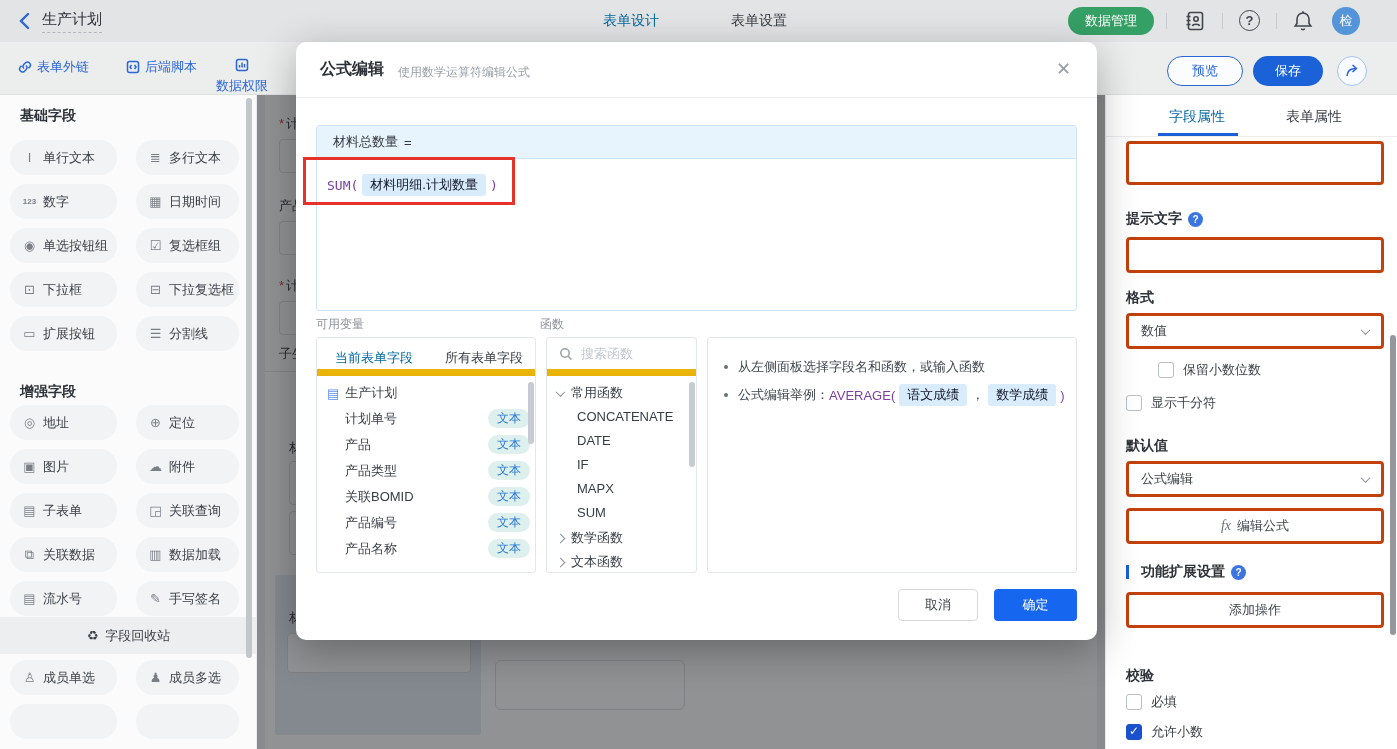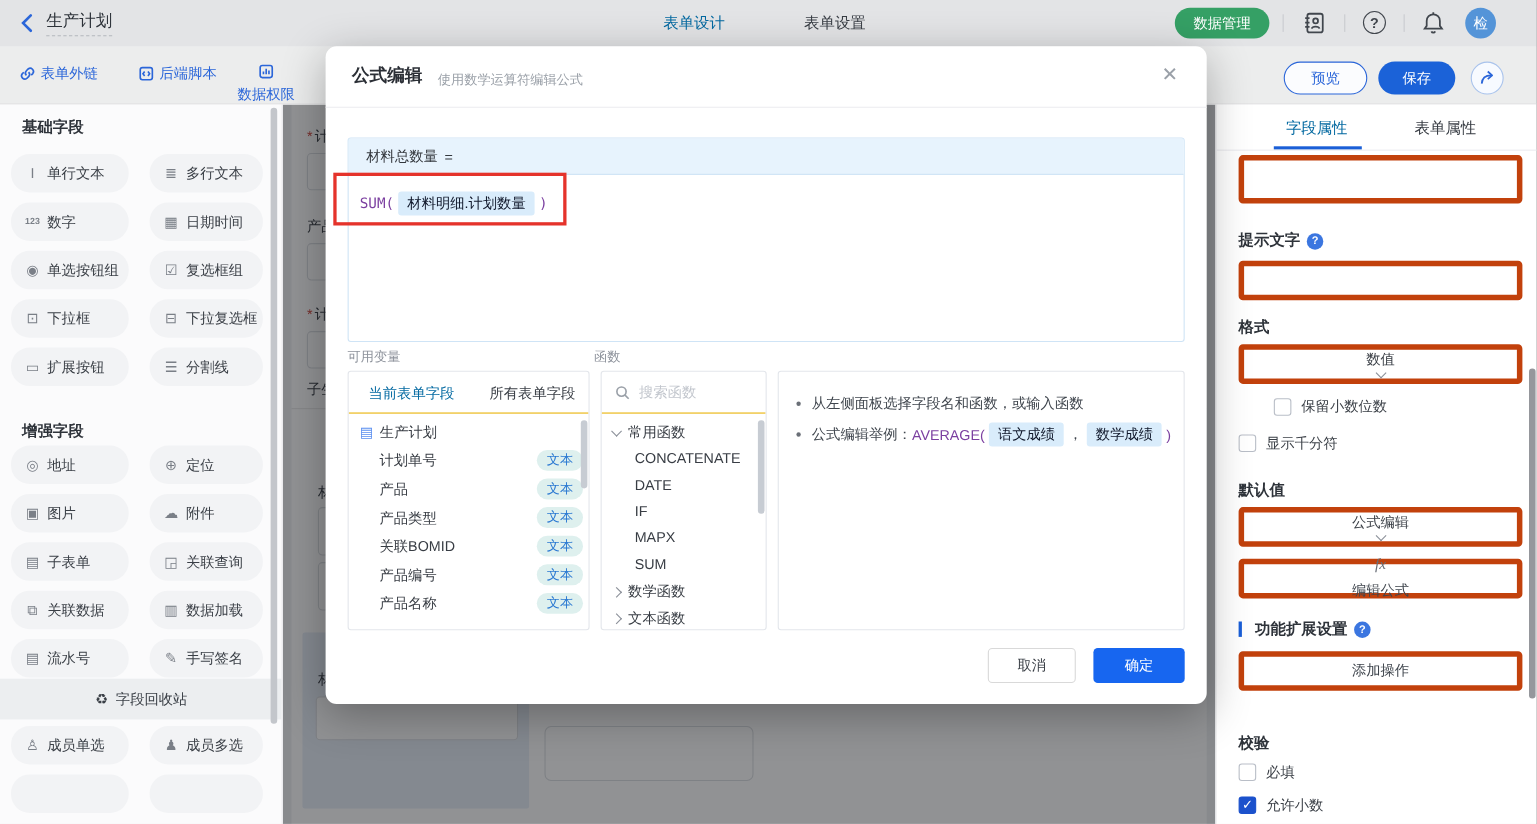--- a/index.html
+++ b/index.html
@@ -54,38 +54,38 @@
   #modal-close { position:absolute; left:760px; top:16px; font-size:18px; color:#9aa0a8; cursor:pointer; }
   #modal-hdiv { position:absolute; left:0; top:55px; width:801px; height:1px; background:#ededf0; }
   #formula-box { position:absolute; left:20px; top:83px; width:761px; height:186px; border:1px solid #cfe4f6; border-radius:3px; }
   #formula-strip { position:absolute; left:0; top:0; width:100%; height:33px; background:#e7f3fd; border-bottom:1px solid #cfe4f6; display:flex; align-items:center; padding-left:16px; gap:6px; color:#33373d; }
   #formula-line { position:absolute; left:10px; top:48px; display:flex; align-items:center; font-family:"DejaVu Sans Mono","Liberation Mono",monospace; font-size:13px; }
   .fn-purple { color:#7b3fa0; }
   .token { background:#d9ecfb; color:#0f172a; padding:2px 8px; border-radius:3px; margin:0 4px; font-family:"Liberation Sans","DejaVu Sans",sans-serif; cursor:pointer; }
   #red-annot { position:absolute; left:7px; top:115px; width:212px; height:48px; border:3px solid #e5332b; pointer-events:none; }
   .col-label { position:absolute; top:274px; font-size:12px; color:#8d929b; }
   .mpanel { position:absolute; top:295px; height:236px; border:1px solid #e3e6eb; border-radius:3px; background:#fff; overflow:hidden; }
-  .mpanel-tabs { position:absolute; left:0; top:0; width:100%; height:38px; border-bottom:1px solid #eab308; }
+  .mpanel-tabs { position:absolute; left:0; top:0; width:100%; height:38px; border-bottom:7px solid #eab308; }
   .vrow { position:absolute; display:flex; align-items:center; font-size:13px; color:#383d44; white-space:nowrap; }
   .badge { position:absolute; background:#def0ee; color:#2b79d2; font-size:12px; padding:1px 9px; border-radius:10px; }
   .scroll-thumb { position:absolute; width:6px; background:#c7ccd3; border-radius:3px; }
   .chev-d { display:inline-block; width:7px; height:7px; border-right:1.5px solid #8a8f98; border-bottom:1.5px solid #8a8f98; transform:rotate(45deg) translate(-1px,-1px); }
   .chev-r { display:inline-block; width:7px; height:7px; border-right:1.5px solid #8a8f98; border-bottom:1.5px solid #8a8f98; transform:rotate(-45deg); }
   .help-line { position:absolute; left:16px; display:flex; align-items:center; font-size:13px; color:#3f454d; }
   .dot { width:4px; height:4px; background:#6a6f77; border-radius:50%; margin-right:10px; flex:none; }
   .btn-cancel { position:absolute; left:602px; top:547px; width:80px; height:32px; border:1px solid #d9d9d9; border-radius:4px; background:#fff; color:#3a3f46; font-size:13px; display:flex; align-items:center; justify-content:center; cursor:pointer; }
   .btn-ok { position:absolute; left:698px; top:547px; width:83px; height:32px; border-radius:4px; background:#1766f0; color:#fff; font-size:13px; display:flex; align-items:center; justify-content:center; cursor:pointer; }
 
   
   #rpanel { left:1105px; top:95px; width:292px; height:654px; background:#fff; border-left:1px solid #e9e9ec; z-index:20; }
   .rtab { position:absolute; top:13px; font-size:14px; cursor:pointer; }
   #rtab-underline { position:absolute; left:52px; top:38px; width:80px; height:3px; background:#1a5fd7; }
   #rtab-div { position:absolute; left:0; top:41px; width:292px; height:1px; background:#ececef; }
   .r-label { position:absolute; left:20px; font-size:14px; font-weight:700; color:#2e333a; display:flex; align-items:center; gap:6px; }
-  .r-box { position:absolute; left:20px; width:258px; background:#fff; border:5px solid #c2410c; border-radius:4px;flex-direction:column; }
+  .r-box { position:absolute; left:20px; width:258px; background:#fff; border:3px solid #c2410c; border-radius:4px; }
   .r-select { display:flex; align-items:center; justify-content:space-between; padding:0 12px; height:36px; font-size:13px; color:#3a3f46; cursor:pointer; }
   .r-btn { height:36px; display:flex; align-items:center; justify-content:center; gap:6px; font-size:13px; color:#3f454d; cursor:pointer; }
   .cb-row { position:absolute; left:20px; display:flex; align-items:center; gap:9px; font-size:13px; color:#3a3f46; cursor:pointer; }
   .cb { width:16px; height:16px; border:1px solid #b9bec7; border-radius:3px; background:#fff; flex:none; }
   .cb.checked { background:#1b51cc; border-color:#1b51cc; position:relative; }
   .cb.checked::after { content:"✓"; position:absolute; left:2px; top:-1px; color:#fff; font-size:12px; font-weight:700; }
   .qcircle { width:15px; height:15px; background:#3b76e0; color:#fff; border-radius:50%; font-size:10px; font-weight:700; display:flex; align-items:center; justify-content:center; }
   .blue-bar { display:inline-block; width:3px; height:14px; background:#1a5fd7; margin-right:6px; }
   #rpanel-scroll { position:absolute; left:284px; top:240px; width:6px; height:300px; background:#95979c; border-radius:3px; }
   .fx { font-style:italic; font-family:"Liberation Serif","DejaVu Serif",serif; color:#6a6f77; font-size:14px; }

